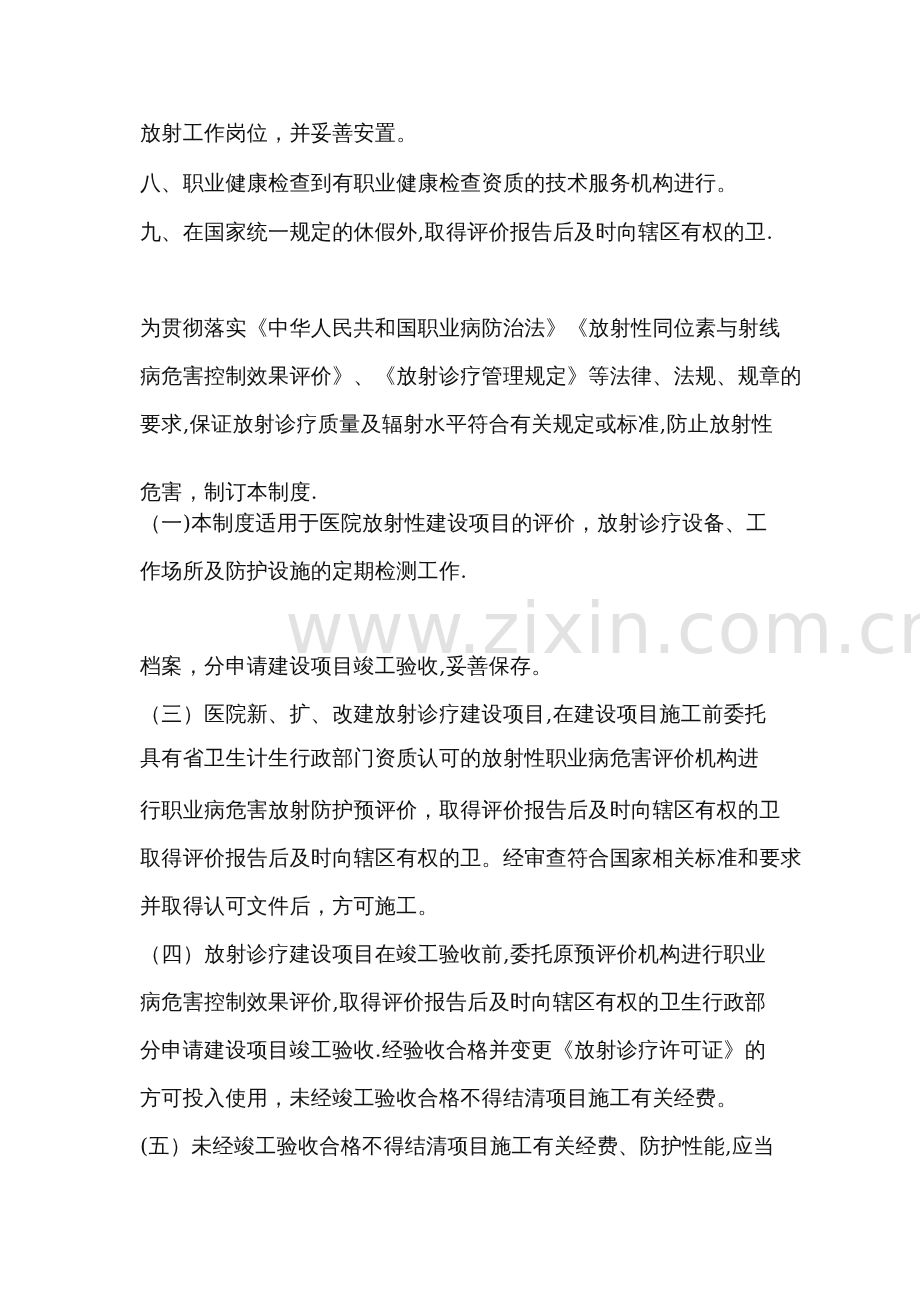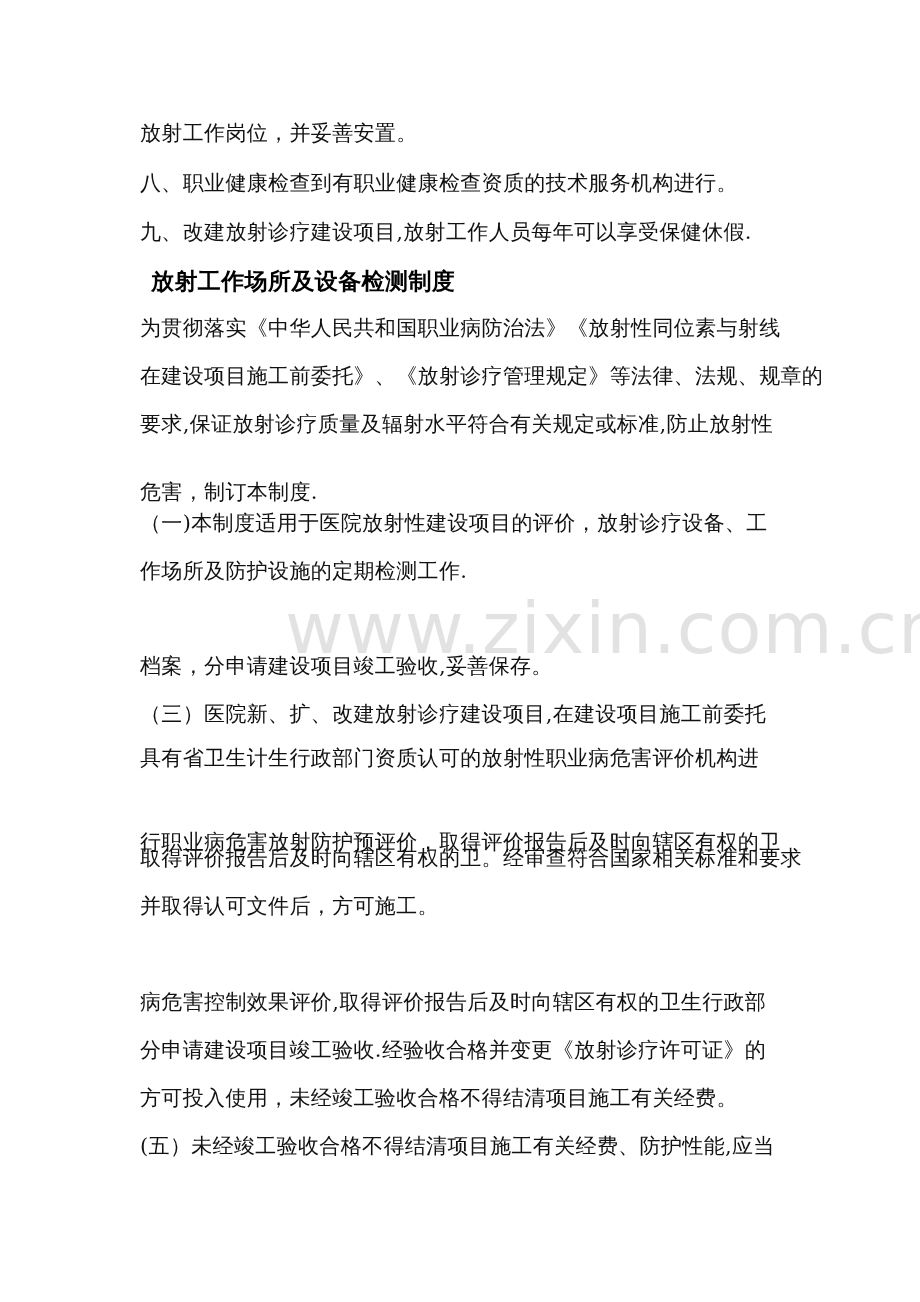--- a/index.html
+++ b/index.html
@@ -56,40 +56,40 @@
       margin-left: 17px;
     }
   </style>
 </head>
 <body>
 
 <div class="page">
 
   <div class="line" style="top:121px">放射工作岗位，并妥善安置。</div>
   <div class="line" style="top:171px">八、职业健康检查到有职业健康检查资质的技术服务机构进行。</div>
-  <div class="line" style="top:220px">九、改建放射诊疗建设项目,放射工作人员每年可以享受保健休假.</div>
+  <div class="line" style="top:220px">九、在国家统一规定的休假外,取得评价报告后及时向辖区有权的卫.</div>
 
-  <div class="title" style="top:268px">放射工作场所及设备检测制度</div>
 
   <div class="line" style="top:316px">为贯彻落实《中华人民共和国职业病防治法》《放射性同位素与射线</div>
-  <div class="line" style="top:364px">在建设项目施工前委托》、《放射诊疗管理规定》等法律、法规、规章的</div>
+  <div class="line" style="top:364px">病危害控制效果评价》、《放射诊疗管理规定》等法律、法规、规章的</div>
   <div class="line" style="top:412px">要求,保证放射诊疗质量及辐射水平符合有关规定或标准,防止放射性</div>
   <div class="line" style="top:480px">危害，制订本制度.</div>
 
   <div class="line" style="top:511px">（一)本制度适用于医院放射性建设项目的评价，放射诊疗设备、工</div>
   <div class="line" style="top:559px">作场所及防护设施的定期检测工作.</div>
 
   <div class="line" style="top:654px">档案，分申请建设项目竣工验收,妥善保存。</div>
 
   <div class="line" style="top:702px">（三）医院新、扩、改建放射诊疗建设项目,在建设项目施工前委托</div>
   <div class="line" style="top:746px">具有省卫生计生行政部门资质认可的放射性职业病危害评价机构进</div>
-  <div class="line" style="top:830px">行职业病危害放射防护预评价，取得评价报告后及时向辖区有权的卫</div>
+  <div class="line" style="top:798px">行职业病危害放射防护预评价，取得评价报告后及时向辖区有权的卫</div>
   <div class="line" style="top:846px">取得评价报告后及时向辖区有权的卫。经审查符合国家相关标准和要求</div>
   <div class="line" style="top:894px">并取得认可文件后，方可施工。</div>
 
+  <div class="line" style="top:942px">（四）放射诊疗建设项目在竣工验收前,委托原预评价机构进行职业</div>
   <div class="line" style="top:1038px">分申请建设项目竣工验收.经验收合格并变更《放射诊疗许可证》的</div>
   <div class="line" style="top:990px">病危害控制效果评价,取得评价报告后及时向辖区有权的卫生行政部</div>
   <div class="line" style="top:1086px">方可投入使用，未经竣工验收合格不得结清项目施工有关经费。</div>
 
   <div class="line" style="top:1134px">(五）未经竣工验收合格不得结清项目施工有关经费、防护性能,应当</div>
 
   <div class="watermark">www.zixin.com.cn</div>
 
 </div>
 

